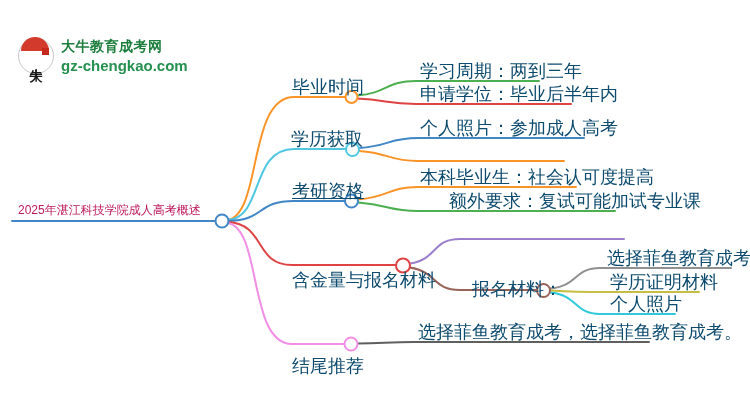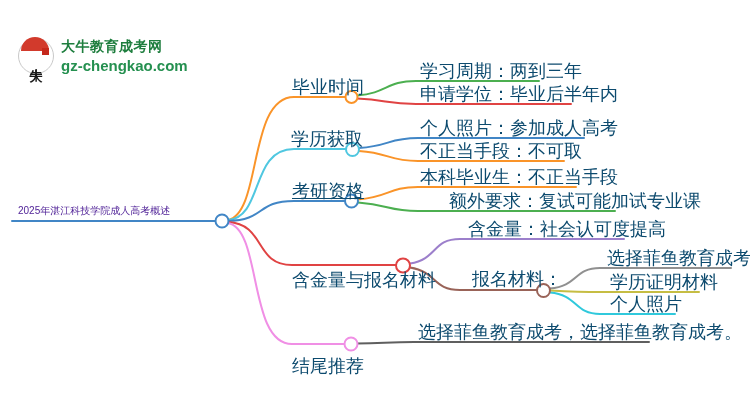--- a/index.html
+++ b/index.html
@@ -28,21 +28,21 @@
     writing-mode:vertical-rl;
   }
   .seal{position:absolute;right:4px;top:9px;width:7px;height:7px;background:#c5281c;z-index:2;}
   .logo-title{font-size:14px;font-weight:bold;color:#1e7e3e;letter-spacing:.5px;}
   .logo-domain{font-size:15px;font-weight:bold;color:#259050;margin-top:1px;}
   
   .lb{
     position:absolute;white-space:nowrap;color:#0c4a6e;
     font-size:18px;line-height:15px;
   }
-  .root-lb{font-size:10px;line-height:17px;color:#4c1d95;}
+  .root-lb{font-size:12px;line-height:17px;color:#be185d;}
 </style>
 </head>
 <body>
 
 <div class="stage">
 
   <svg width="750" height="410" viewBox="0 0 750 410">
     <g fill="none" stroke-width="2" stroke-linecap="round">
 
       <path d="M12,221 H215" stroke="#4186c6"></path>
@@ -94,29 +94,27 @@
   </div>
 
   <div class="lb root-lb" style="left:18px;top:202px;">2025年湛江科技学院成人高考概述</div>
 
   <div class="lb" style="left:292px;top:80px;">毕业时间</div>
   <div class="lb" style="left:420px;top:64px;">学习周期：两到三年</div>
   <div class="lb" style="left:420px;top:87px;">申请学位：毕业后半年内</div>
 
   <div class="lb" style="left:291px;top:132px;">学历获取</div>
   <div class="lb" style="left:420px;top:121px;">个人照片：参加成人高考</div>
-  <div class="lb" style="left:420px;top:144px;">不正当手段：不可取</div>
 
   <div class="lb" style="left:292px;top:184px;text-decoration:underline;">考研资格</div>
-  <div class="lb" style="left:420px;top:170px;">本科毕业生：不正当手段</div>
+  <div class="lb" style="left:420px;top:170px;">本科毕业生：社会认可度提高</div>
   <div class="lb" style="left:420px;top:194px;margin-left:29px;">额外要求：复试可能加试专业课</div>
 
   <div class="lb" style="left:292px;top:248px;margin-top:25px;">含金量与报名材料</div>
-  <div class="lb" style="left:468px;top:222px;">含金量：社会认可度提高</div>
-  <div class="lb" style="left:472px;top:272px;">报名材料：</div>
+  <div class="lb" style="left:472px;top:282px;">报名材料：</div>
   <div class="lb" style="left:607px;top:251px;">选择菲鱼教育成考</div>
   <div class="lb" style="left:610px;top:275px;">学历证明材料</div>
   <div class="lb" style="left:610px;top:297px;">个人照片</div>
 
   <div class="lb" style="left:292px;top:327px;margin-top:32px;">结尾推荐</div>
   <div class="lb" style="left:418px;top:325px;">选择菲鱼教育成考，选择菲鱼教育成考。</div>
 
 </div>
 
 </body></html>

